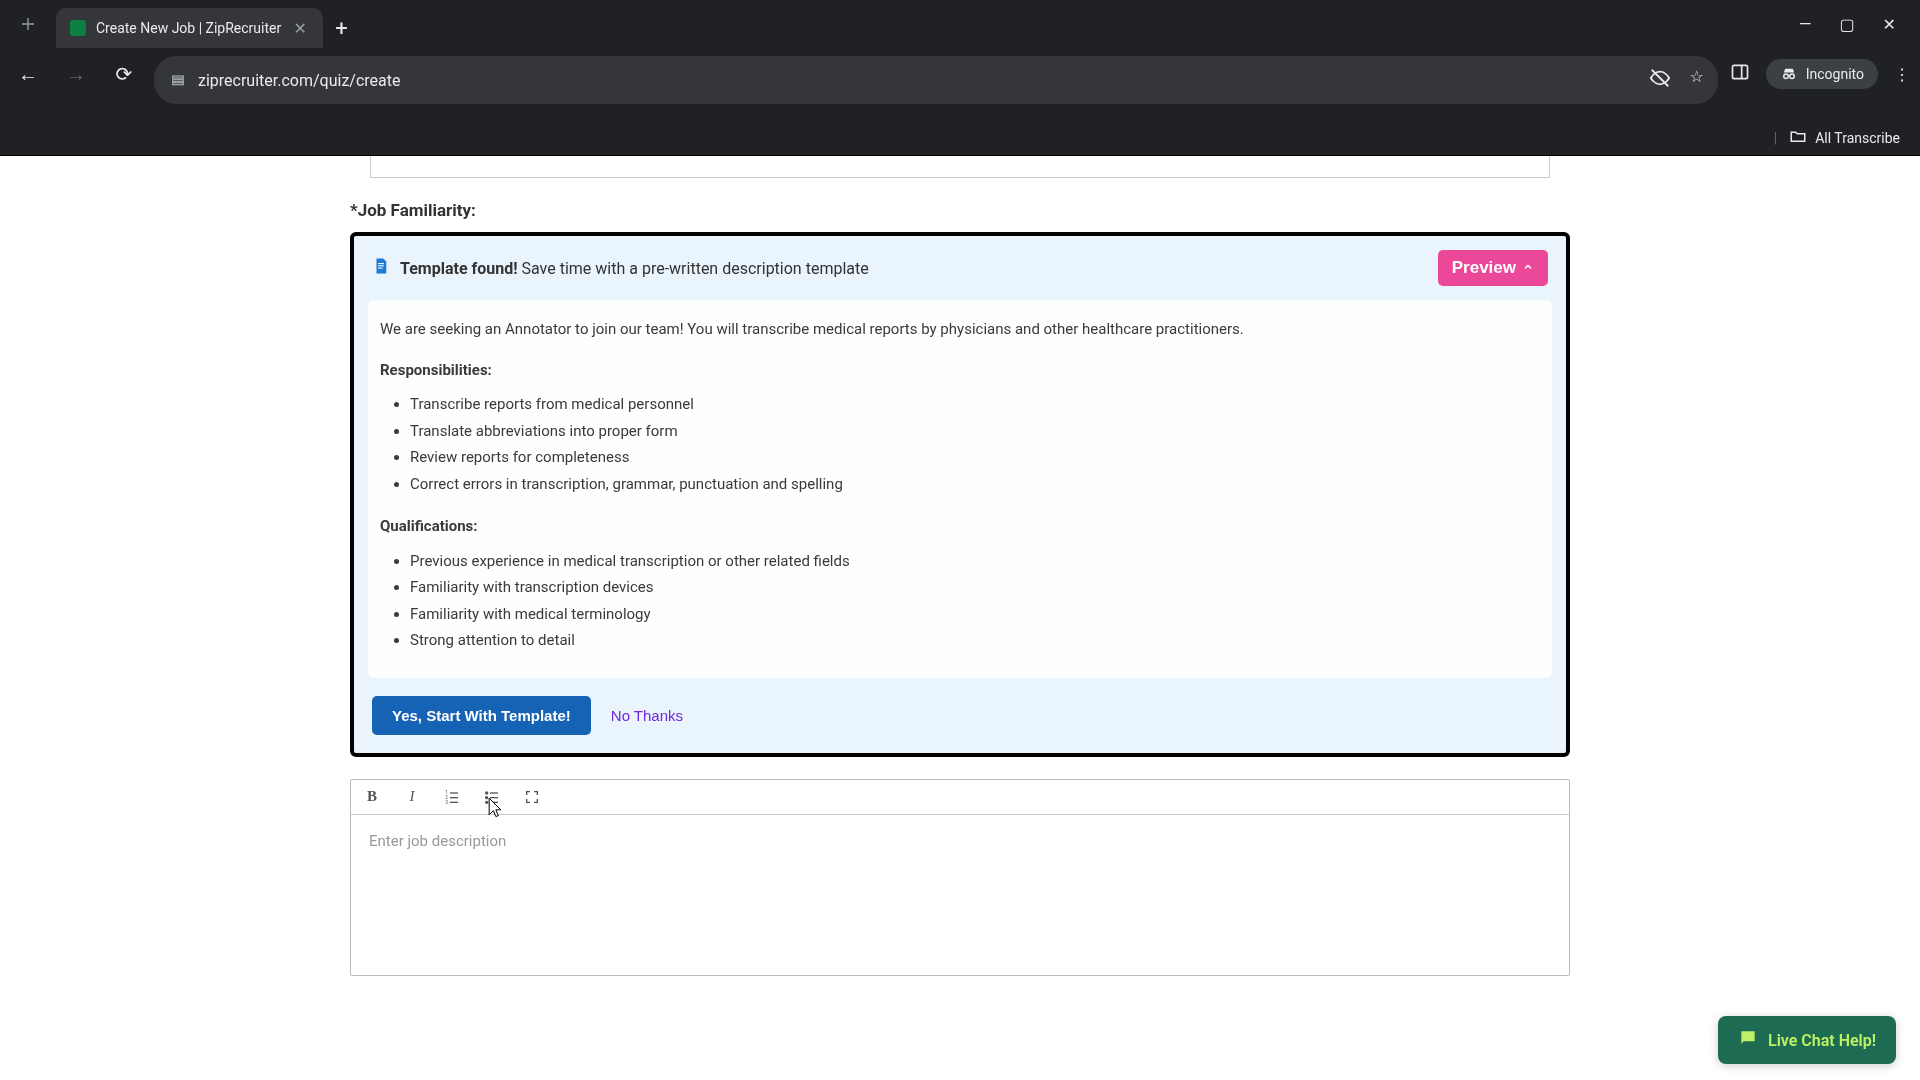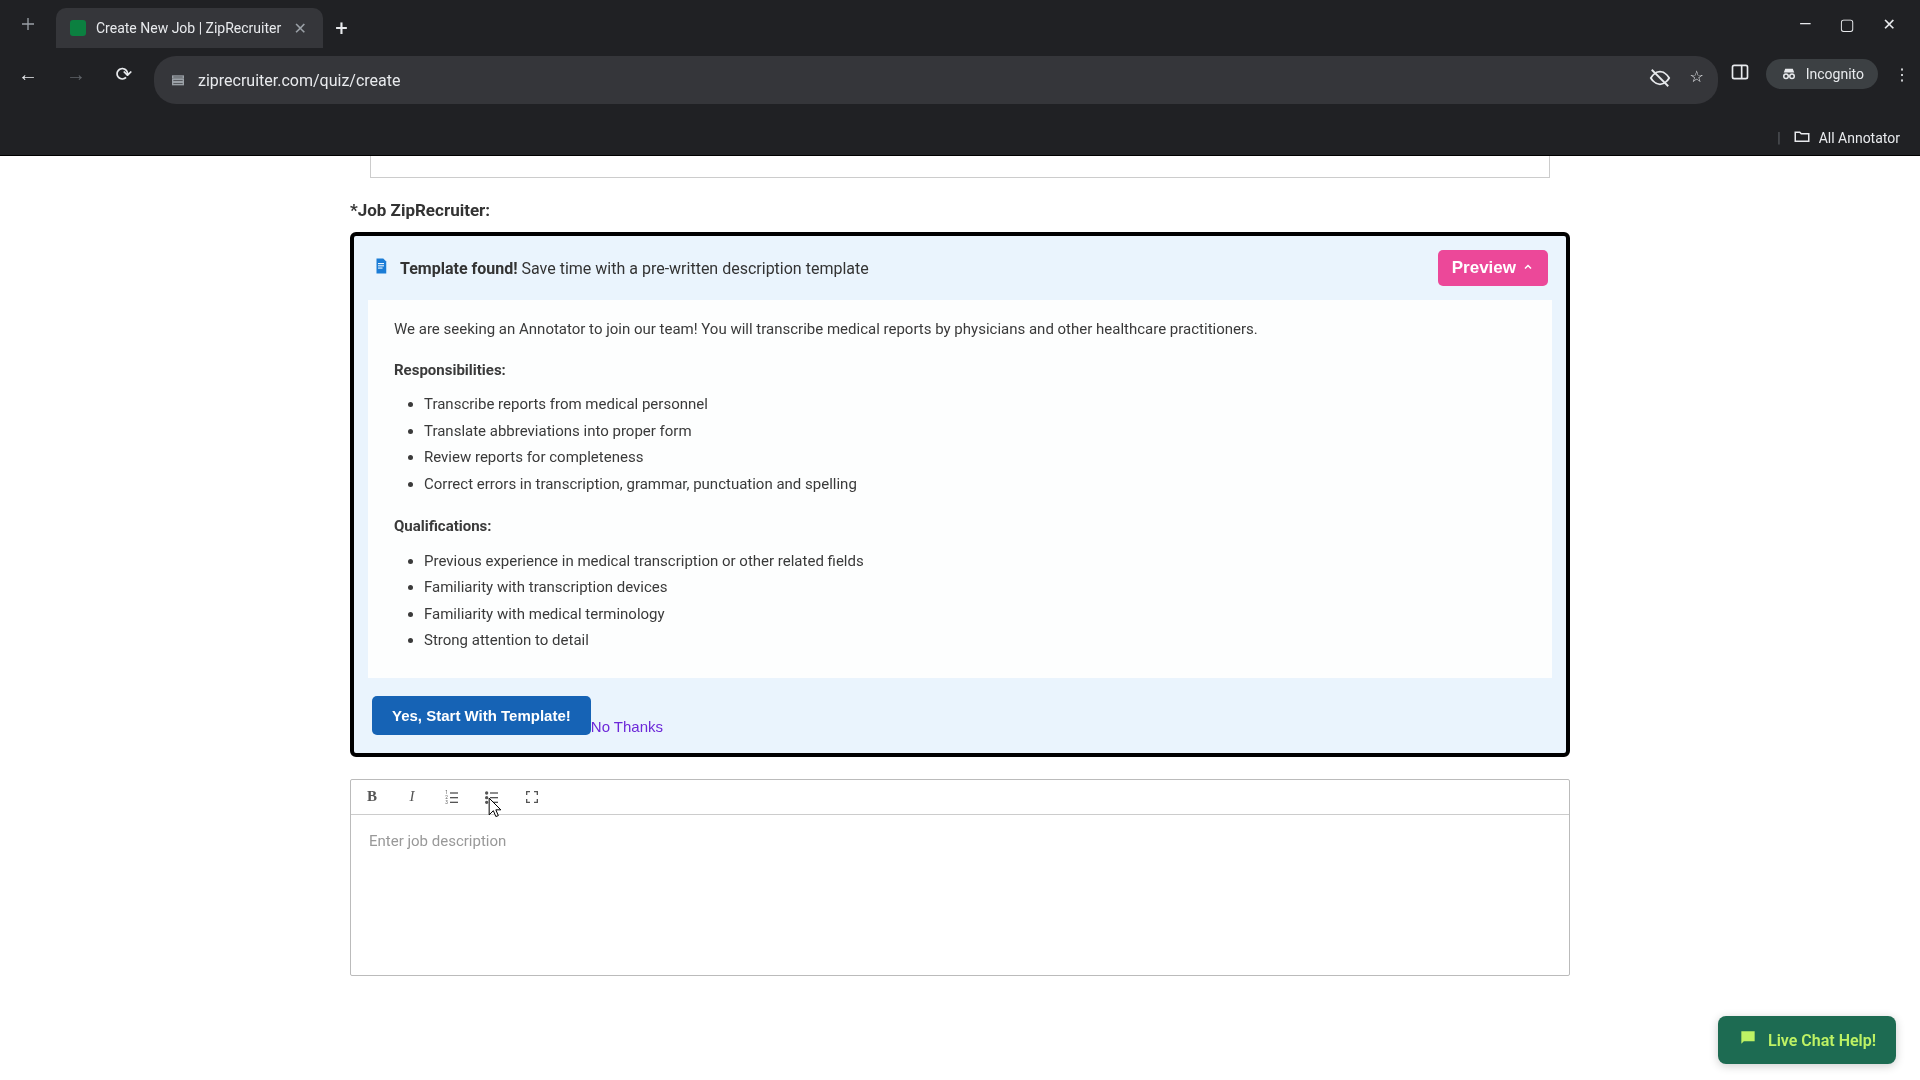--- a/index.html
+++ b/index.html
@@ -39,27 +39,27 @@
 
 .section-label { font-size: 17px; font-weight: 700; color: #333; margin-bottom: 12px; }
 
 .template-card { border: 4px solid #000000; border-radius: 6px; background: #eaf4fd; padding: 0; margin-bottom: 22px; }
 .template-header { display: flex; align-items: center; padding: 14px 18px; gap: 10px; }
 .doc-icon { color: #1b7cd6; font-size: 18px; }
 .template-header-text { flex: 1; font-size: 16px; color: #333; }
 .template-header-text strong { font-weight: 700; }
 .preview-btn { background: #ec4899; color: #fff; border: none; border-radius: 5px; padding: 8px 14px; font-size: 17px; font-weight: 600; cursor: pointer; display: flex; align-items: center; gap: 6px; }
 
-.template-content { background: #fdfefe; margin: 0 14px; border-radius: 0; padding: 18px 26px 24px; font-size: 15px; color: #3a3a3a; line-height: 1.5; }
+.template-content { background: #fdfefe; margin: 0 14px; border-radius: 6px; padding: 18px 12px 24px; font-size: 15px; color: #3a3a3a; line-height: 1.5; }
 .template-content .intro { margin-bottom: 18px; }
 .template-content .subhead { font-weight: 700; margin-bottom: 10px; }
 .template-content ul { margin: 0 0 18px 30px; }
 .template-content ul li { padding: 2px 0; }
 
-.template-actions { display: flex; align-items: flex-end; padding: 18px; }
+.template-actions { display: flex; align-items: center; gap: 20px; padding: 18px; }
 .start-btn { background: #1663b5; color: #fff; border: none; border-radius: 5px; padding: 11px 20px; font-size: 15px; font-weight: 600; cursor: pointer; }
 .no-thanks { background: none; border: none; color: #6d28d9; font-size: 15px; cursor: pointer; }
 
 .editor-box { border: 1px solid #bbb; border-radius: 2px; }
 .editor-toolbar { border-bottom: 1px solid #ccc; padding: 6px 10px; display: flex; gap: 18px; }
 .ed-btn { width: 22px; height: 22px; display: flex; align-items: center; justify-content: center; color: #555; cursor: pointer; font-size: 15px; }
 .ed-btn.bold { font-weight: 700; font-family: Georgia, serif; }
 .ed-btn.italic { font-style: italic; font-family: Georgia, serif; }
 .editor-area { min-height: 160px; padding: 16px 18px; }
 .editor-placeholder { color: #999; font-size: 15px; }
@@ -140,28 +140,28 @@
     </div>
   </div>
 </div>
 <div class="bookmarks-bar">
   <span class="sep">|</span>
   <span>
     <svg width="18" height="18" viewBox="0 0 24 24" fill="none" stroke="currentColor" stroke-width="2">
         <path d="M3 7h6l2 2h10v10H3z"></path>
       </svg>
   </span>
-  <span>All Annotator</span>
+  <span>All Transcribe</span>
 </div>
 
 <div class="page-body">
   <div class="content-wrap">
     <div class="field-box-top"></div>
 
-    <div class="section-label">*Job ZipRecruiter:</div>
+    <div class="section-label">*Job Familiarity:</div>
 
     <div class="template-card">
       <div class="template-header">
         <span class="doc-icon">
           <svg width="18" height="18" viewBox="0 0 24 24" fill="currentColor">
               <path d="M6 2h9l4 4v16H6z"></path>
               <rect x="8" y="8" width="8" height="1.5" fill="#eaf4fd"></rect>
               <rect x="8" y="11" width="8" height="1.5" fill="#eaf4fd"></rect>
               <rect x="8" y="14" width="6" height="1.5" fill="#eaf4fd"></rect>
             </svg>

